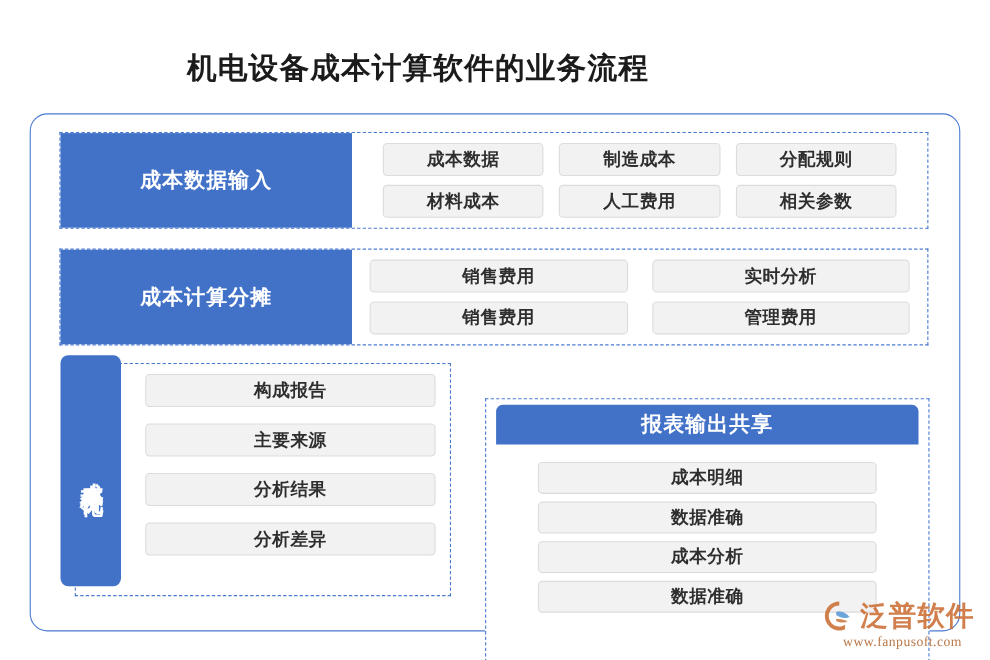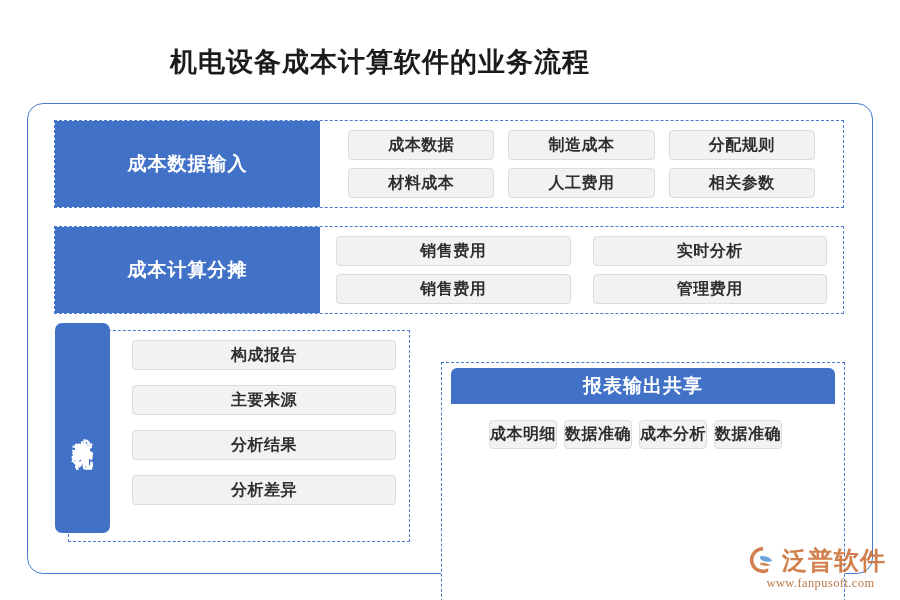--- a/index.html
+++ b/index.html
@@ -189,20 +189,21 @@
     letter-spacing: 1px;
     box-sizing: border-box;
   }
   .report-chips {
     position: absolute;
     left: 47px;
     right: 47px;
     top: 57px;
     bottom: 20px;
     display: flex;
+    flex-direction: column;
     gap: 7px;
   }
   .report-chips .chip {
     height: 29px;
   }
 
   
   .logo {
     position: absolute;
     left: 748px;

